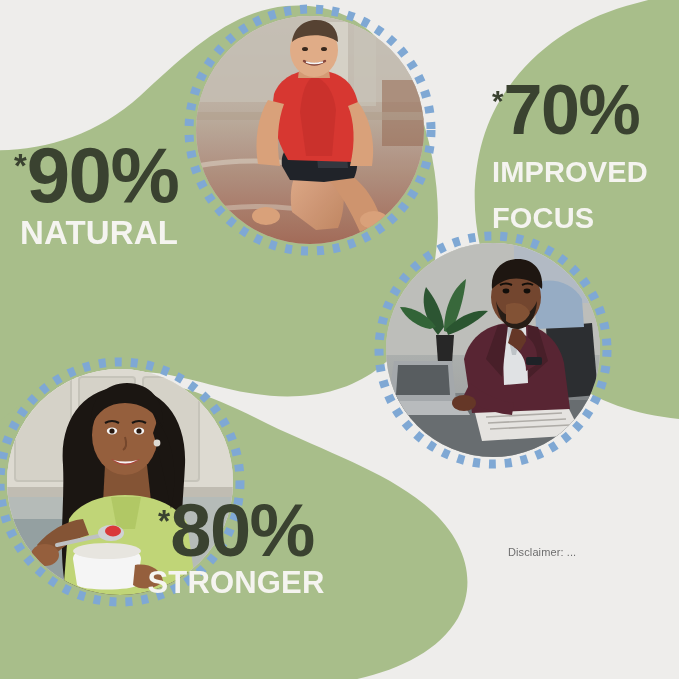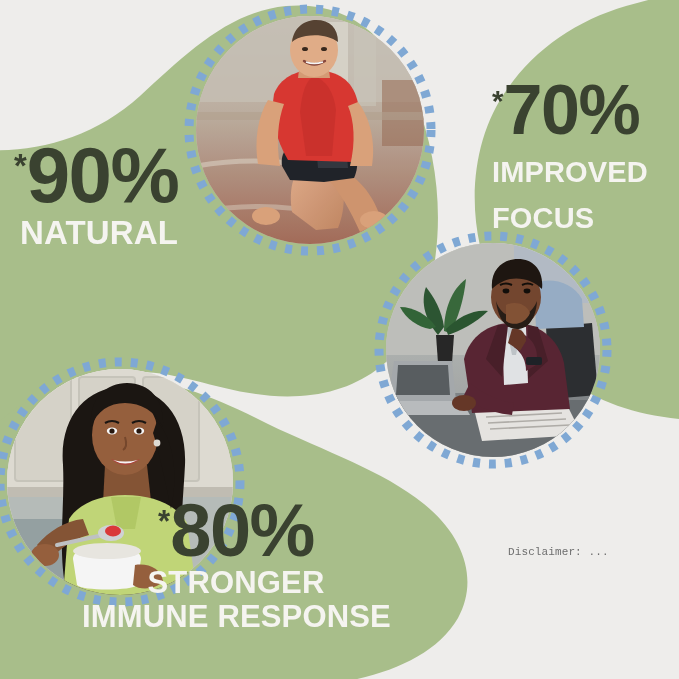--- a/index.html
+++ b/index.html
@@ -68,21 +68,21 @@
   #stat-immune{left:82px;top:497px;text-align:center;width:308px;}
   #stat-immune .pct{font-size:74px;}
   #stat-immune .caption{font-size:31px;margin-top:2px;}
 
   .disclaimer{
     position:absolute;
     left:508px;top:546px;
     font-size:11px;
     color:#6E6E6E;
     letter-spacing:0.01em;
-    font-family:Liberation Mono, monospace;
+    font-family:Liberation Sans, sans-serif;
   }
 </style>
 </head>
 <body>
 
 <div id="stage">
 
   <svg class="layer" viewBox="0 0 679 679" width="679" height="679" aria-hidden="true">
 
     <path d="M -10 690
@@ -323,18 +323,17 @@
     </div>
     <div class="caption">IMPROVED</div>
     <div class="caption">FOCUS</div>
   </div>
 
   <div class="stat" id="stat-immune">
     <div class="pct">
       <span class="star">*</span><span>80%</span>
     </div>
     <div class="caption">STRONGER</div>
-    <div class="caption">IMMUNE RESPONSE</div>
   </div>
 
   <div class="disclaimer">Disclaimer: ...</div>
 
 </div>
 
 </body></html>

